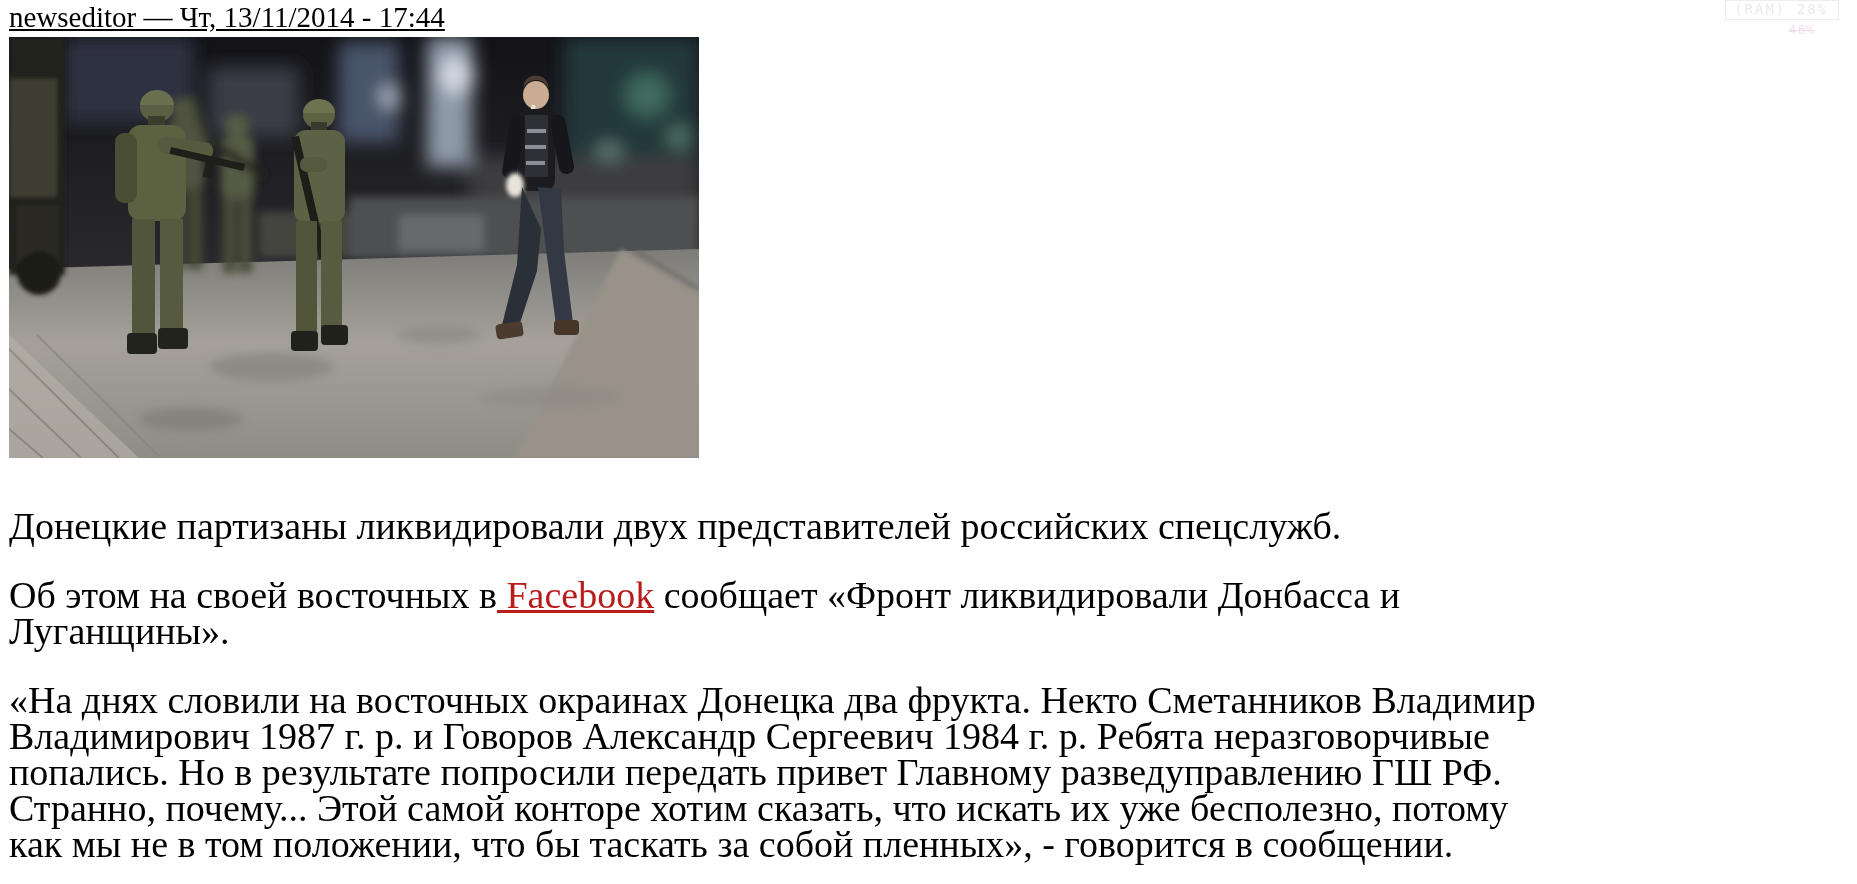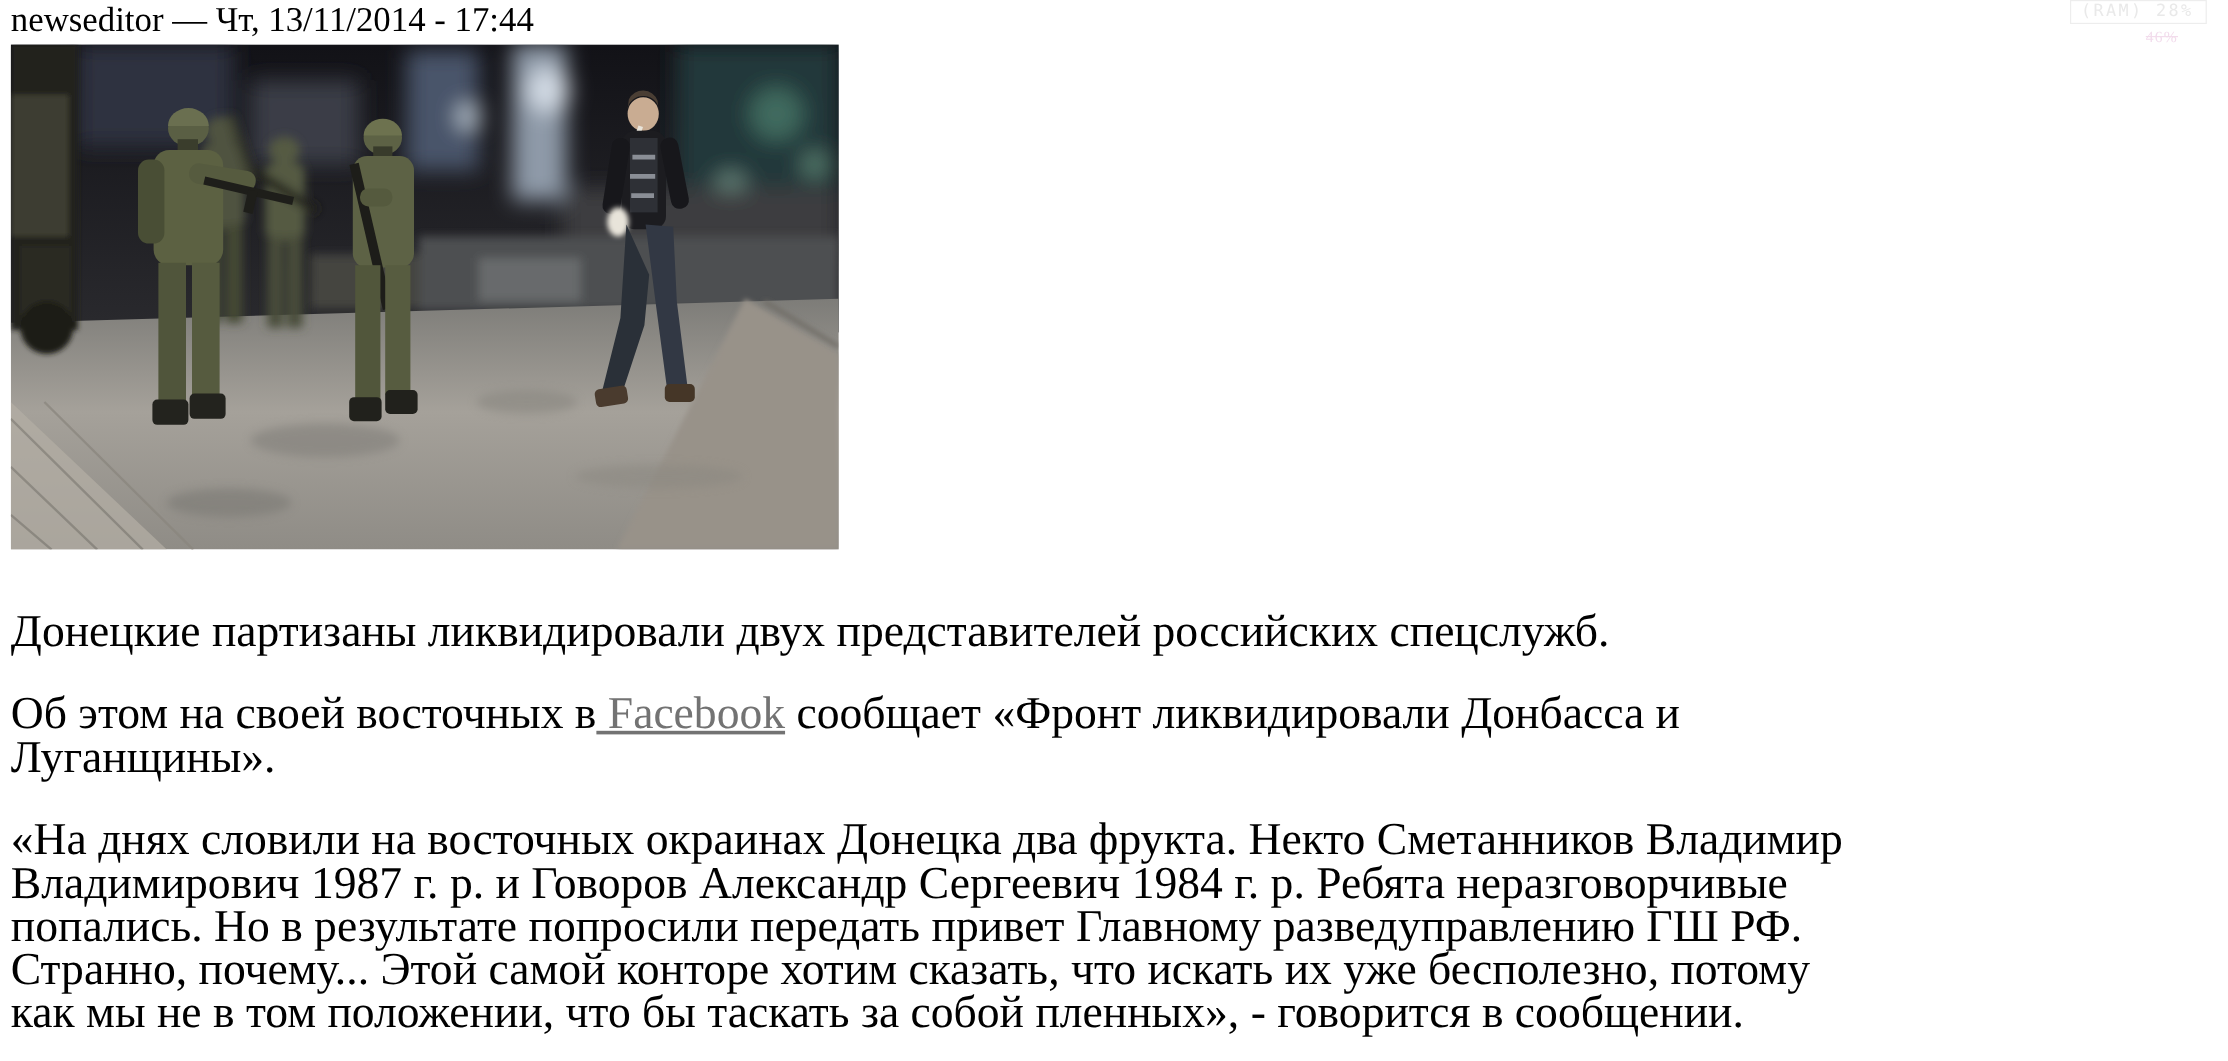--- a/index.html
+++ b/index.html
@@ -9,52 +9,53 @@
     color: #000000;
   }
   .article {
     padding: 0 0 0 9px;
     max-width: 1548px;
   }
   .byline {
     font-size: 29px;
     line-height: 33px;
     padding-top: 1px;
+    text-decoration: underline;
   }
   .photo-wrap {
     margin-top: 3px;
     width: 690px; height: 421px;
     display: block;
   }
   .photo-wrap svg { display: block; }
   p.body-par {
     font-size: 38px;
     line-height: 36px;
     margin: 33px 0 0 0;
   }
   p.first-par { margin-top: 50px; }
   a.fb-link {
-    color: #737373;
+    color: #b91c1c;
     text-decoration: underline;
     cursor: pointer;
   }
   
   .ram-box {
     position: absolute; top: 0; right: 18px;
     border: 1px solid #ededed;
     padding: 0 10px 2px 8px;
     font-family: "DejaVu Sans Mono", monospace;
     font-size: 14px;
     letter-spacing: 2px;
     color: #e9e9e9;
     background: #ffffff;
   }
   .pct-faint {
     position: absolute; top: 23px; right: 42px;
-    font-family: Liberation Serif, serif;
+    font-family: Liberation Mono, monospace;
     font-size: 13px;
     letter-spacing: 1px;
     color: #f2dcec;
     text-decoration: line-through;
   }
 </style>
 </head>
 <body>
 
 <div class="article">

